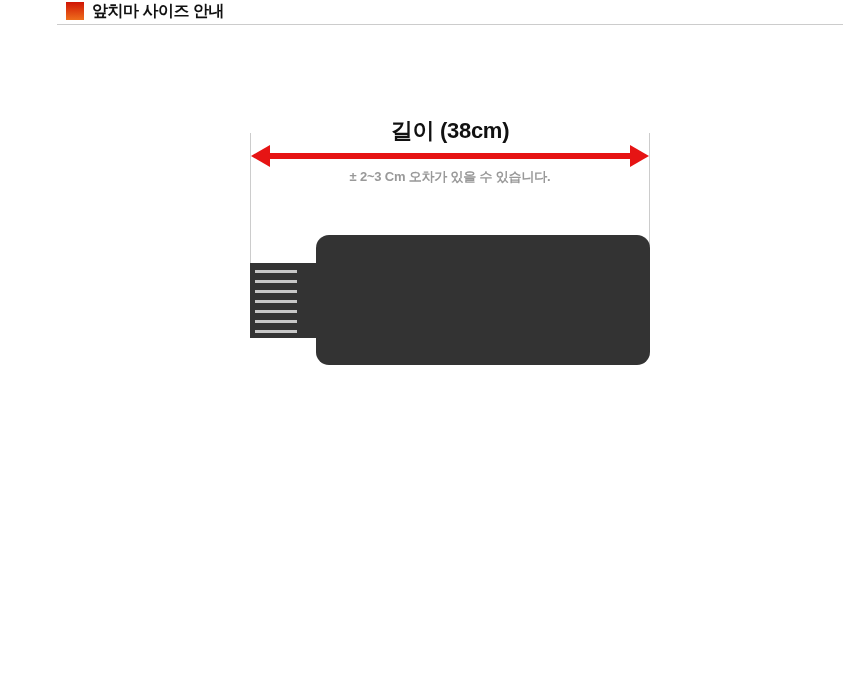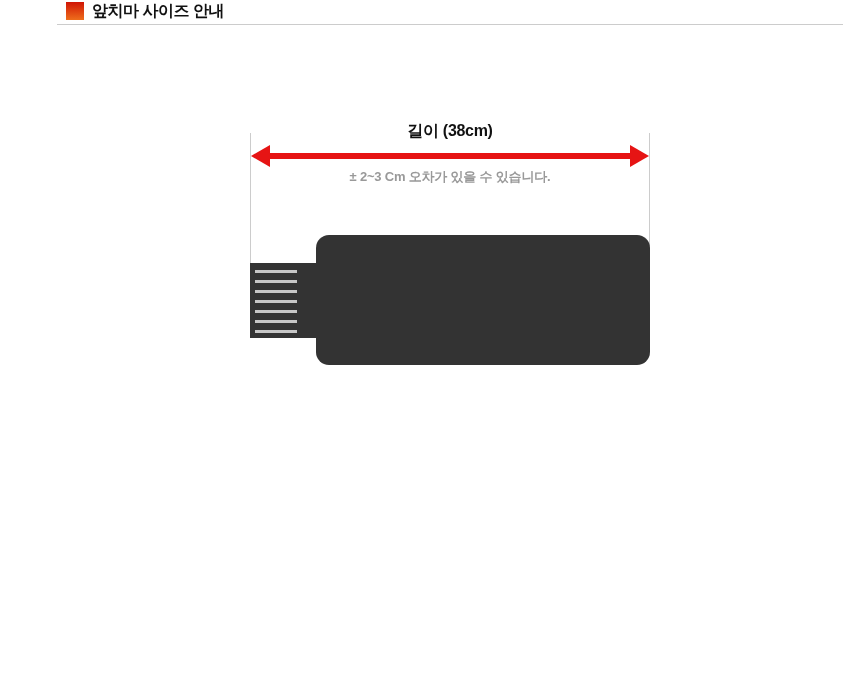--- a/index.html
+++ b/index.html
@@ -56,21 +56,21 @@
     width: 400px;
     height: 250px;
     margin: 0;
   }
   .dim-label {
     position: absolute;
     left: 0;
     top: 0;
     width: 100%;
     text-align: center;
-    font-size: 16px;
+    font-size: 22px;
     font-weight: 600;
     color: #111111;
     letter-spacing: -0.3px;
     line-height: 22px;
   }
   .extent {
     position: absolute;
     width: 1px;
     top: 13px;
     background: var(--divider-gray, #cccccc);

